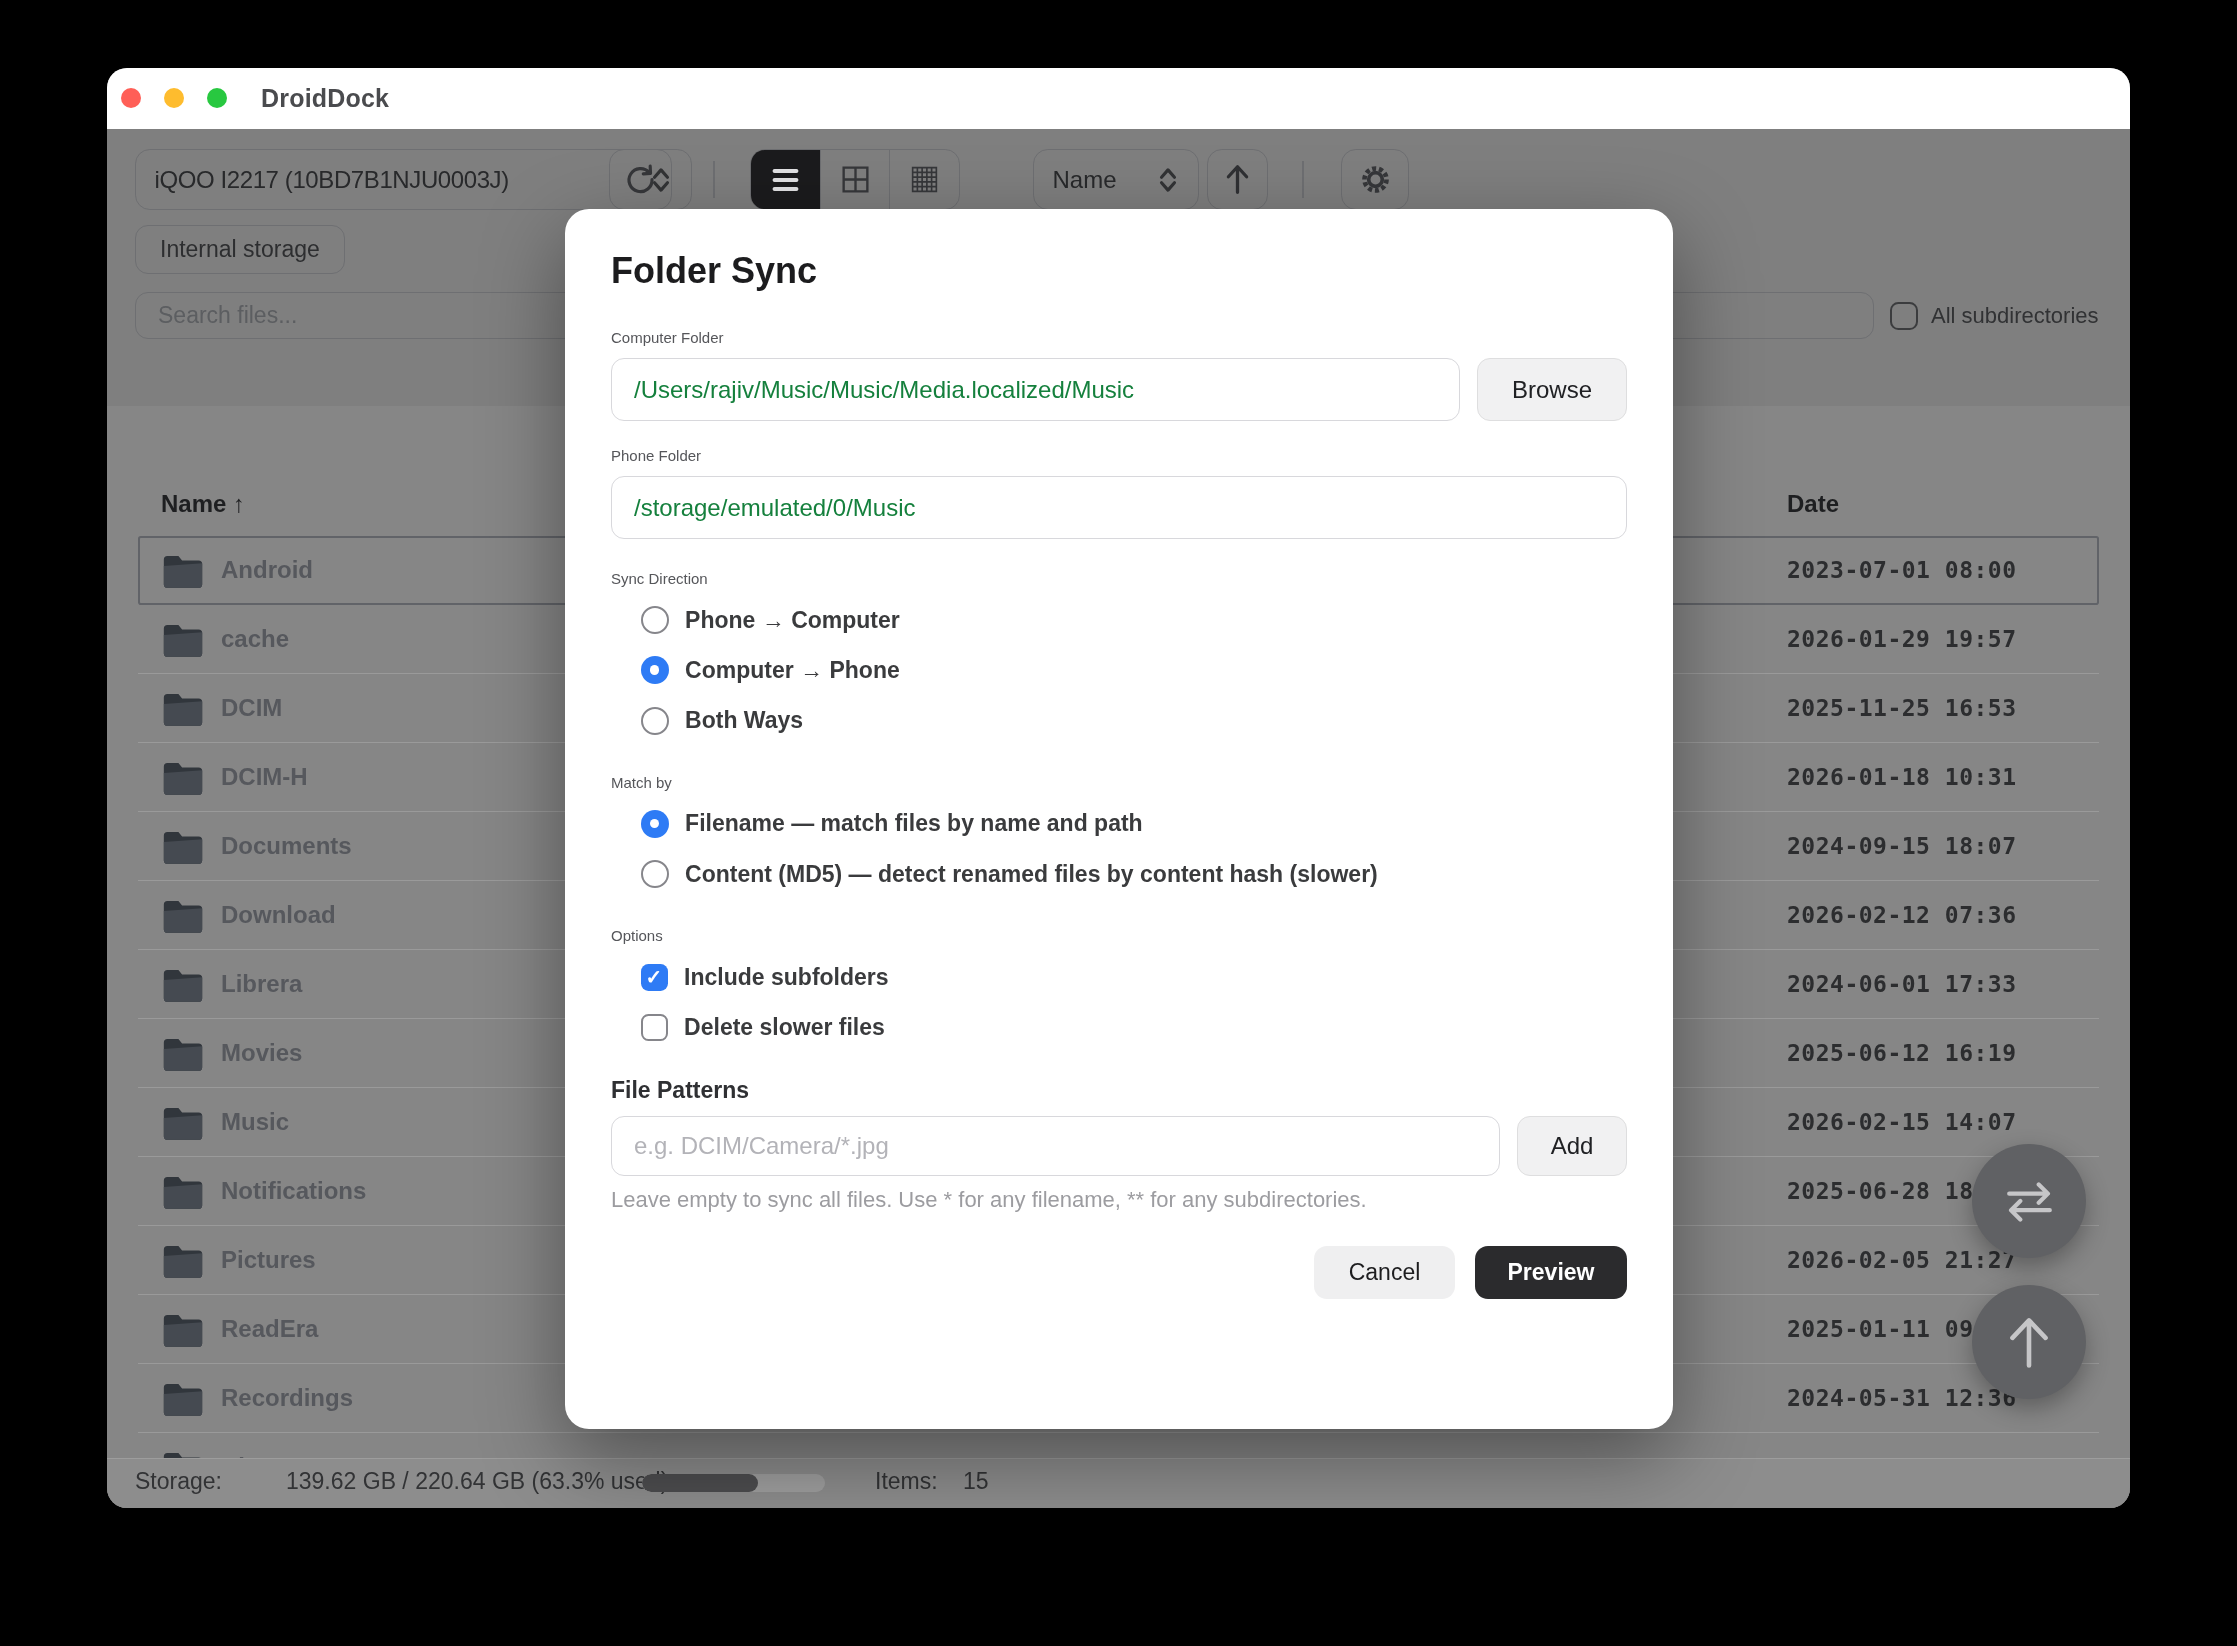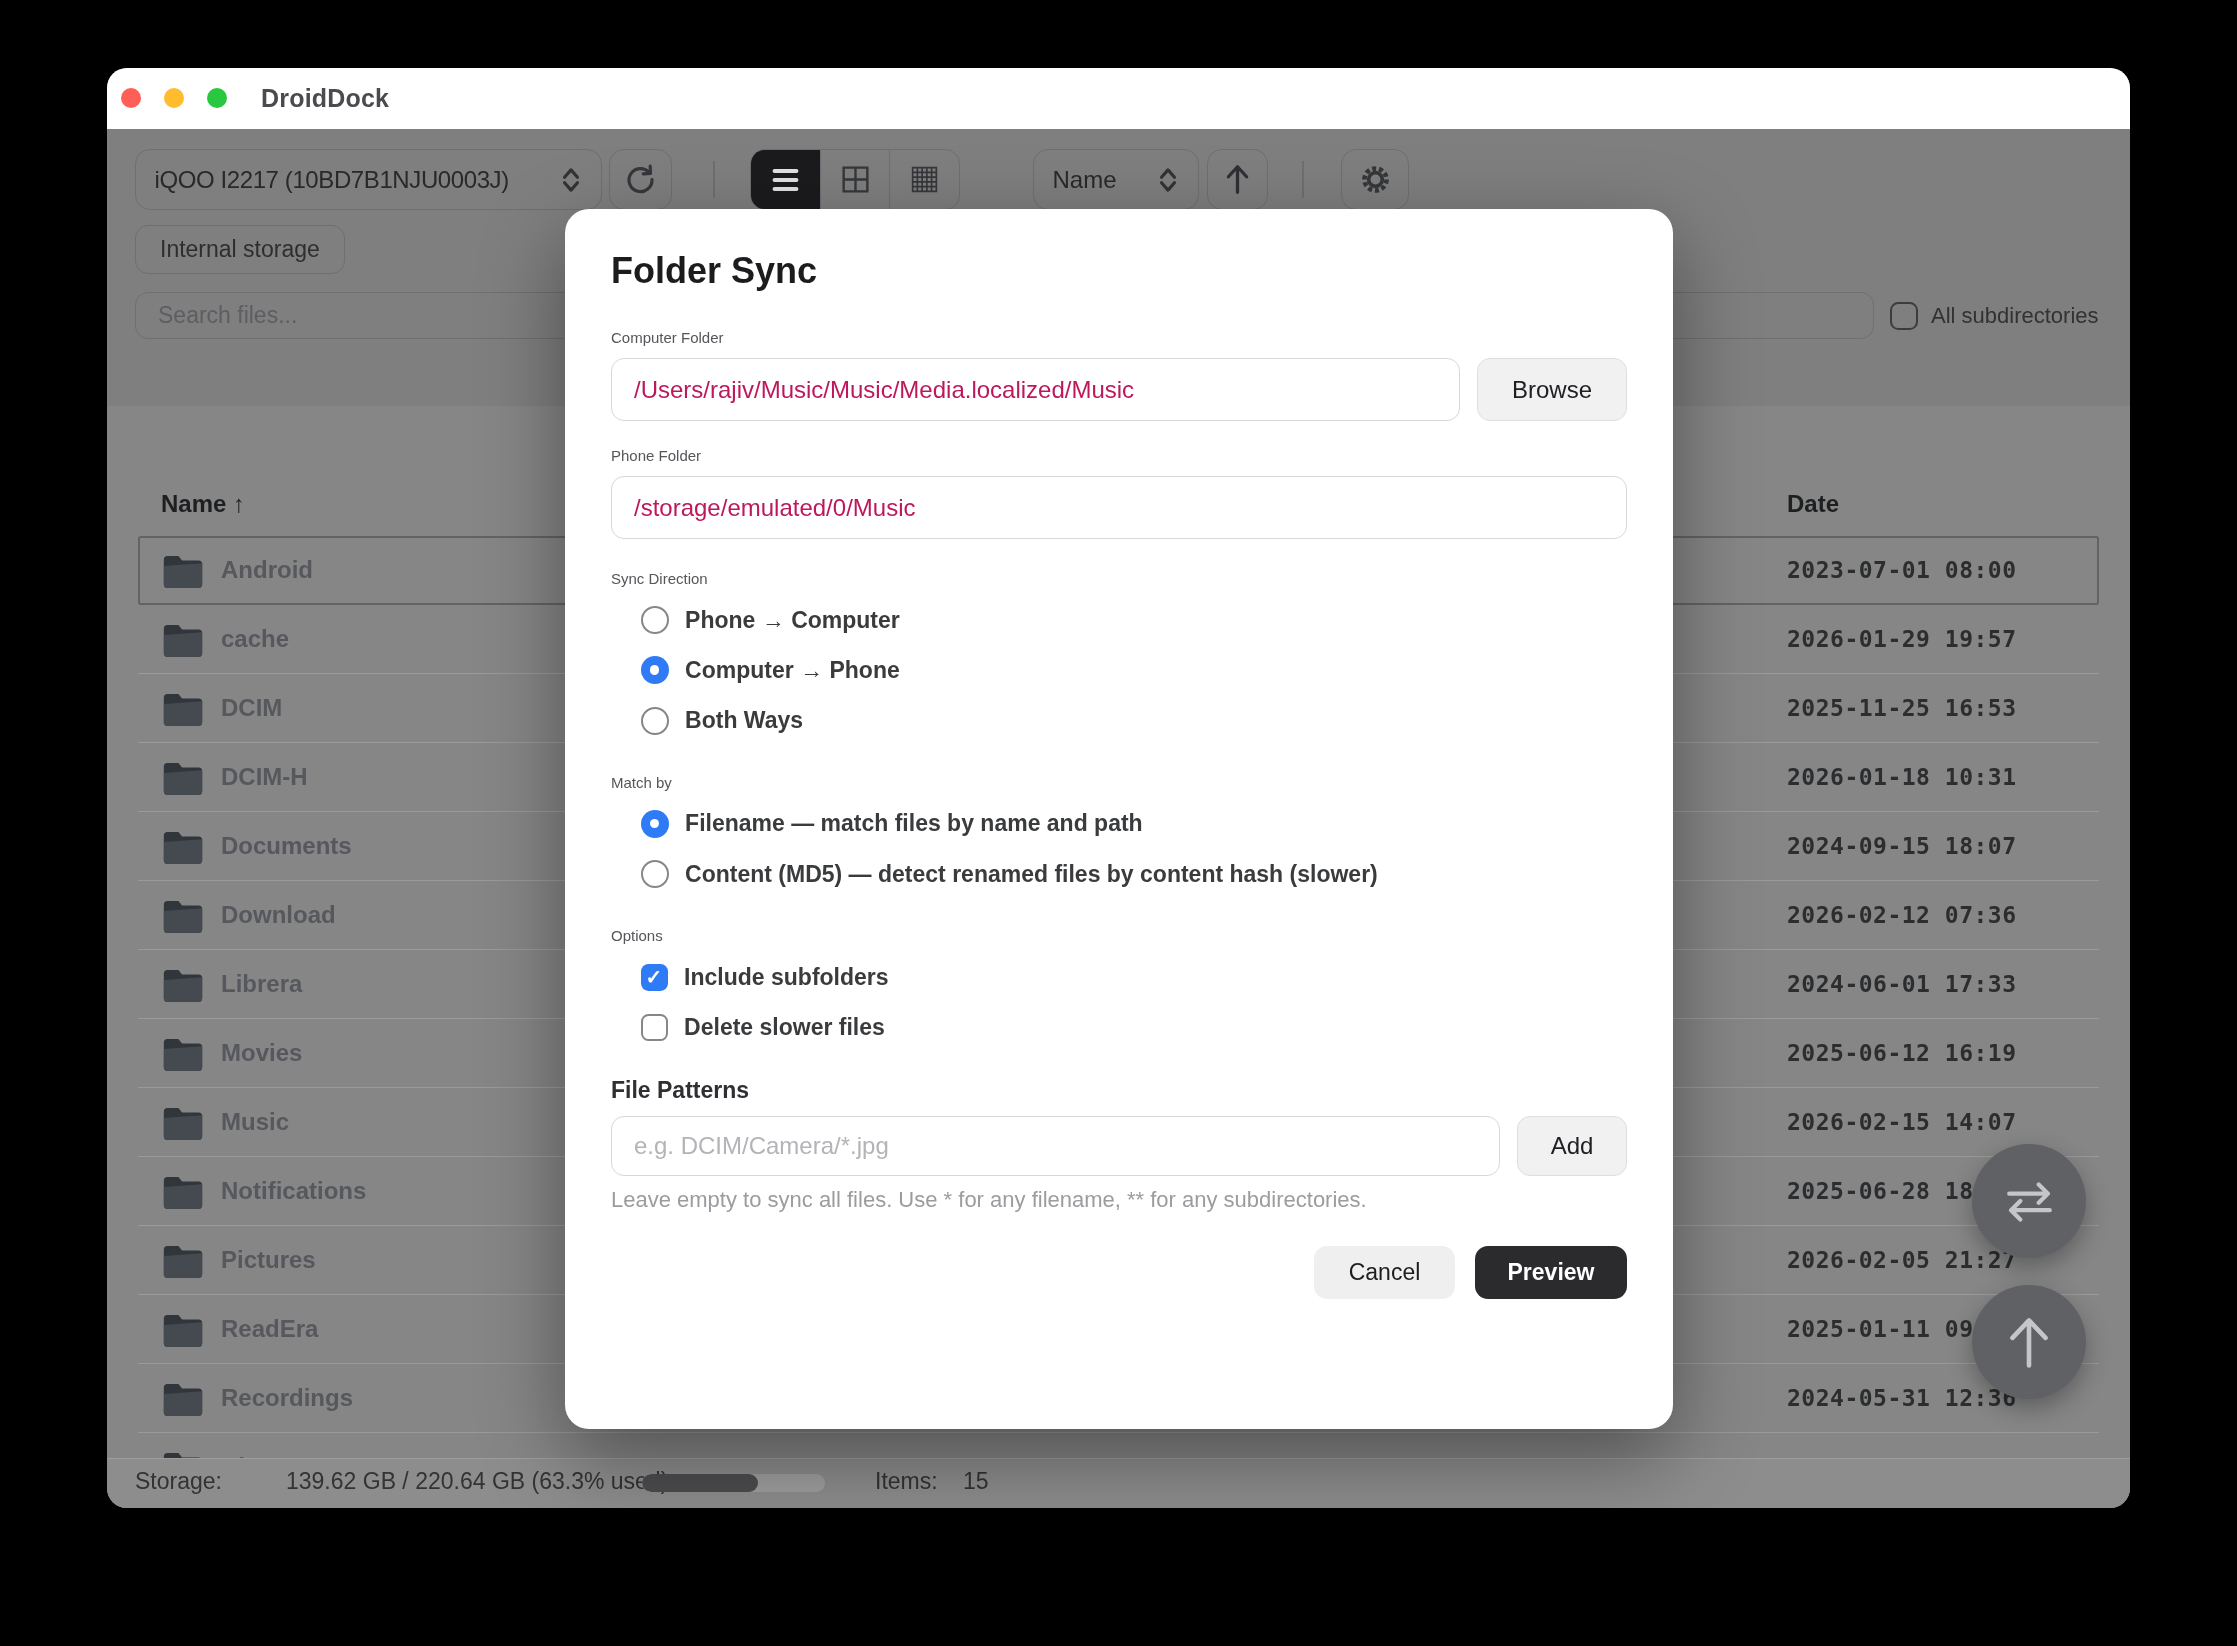--- a/index.html
+++ b/index.html
@@ -18,21 +18,21 @@
   .win-title { position:absolute; left:154px; top:0; height:61px; display:flex; align-items:center;
                font-size:25px; font-weight:700; color:#4a4b4e; letter-spacing:0.2px; }
 
   .content { position:absolute; top:61px; left:0; right:0; bottom:0; background:#7f7f7f; }
   .list-bg { position:absolute; top:277px; left:0; right:0; bottom:50px; background:#868686; }
 
   
   .toolbar { position:absolute; top:20px; left:28px; right:28px; height:61px; }
   .tb-item { position:absolute; top:0; height:61px; display:flex; align-items:center;
              border:1.8px solid #6e6f72; border-radius:14.8px; color:#28292b; }
-  .device-select { left:0; width:467px; padding:0 18.5px; justify-content:space-between;
+  .device-select { left:0; width:557px; padding:0 18.5px; justify-content:space-between;
                    font-size:24px; letter-spacing:-0.4px; }
   .refresh-btn { left:474px; width:63px; justify-content:center; }
   .tb-sep { position:absolute; top:12px; width:1.8px; height:37px; background:#6e6f72; }
   .sep1 { left:578px; } .sep2 { left:1167px; }
   .view-group { position:absolute; left:615px; top:0; width:210px; height:61px;
                 border:1.8px solid #6e6f72; border-radius:14.8px; display:flex; overflow:hidden; }
   .view-seg { flex:1 1 0; display:flex; align-items:center; justify-content:center; }
   .view-seg + .view-seg { border-left:1.8px solid #6e6f72; }
   .view-seg.active { background:#1b1b1d; }
   .sort-select { left:898px; width:166px; padding:0 18.5px; justify-content:space-between; font-size:24px; }
@@ -87,21 +87,21 @@
 
   
   .modal { position:absolute; left:458px; top:141px; width:1108px; height:1220px; background:#ffffff;
            border-radius:24px; z-index:50; box-shadow:0 28px 83px rgba(0,0,0,0.40);
            padding:41px 46px 10px 46px; overflow:hidden; }
   .m-title { font-size:36px; font-weight:700; color:#1c1c1e; margin-bottom:37px; }
   .m-label { font-size:15px; color:#55565a; margin-bottom:12px; }
   .m-label-strong { font-size:23px; font-weight:700; color:#2f3033; margin-bottom:12px; }
   .field-row { display:flex; gap:16.6px; }
   .m-input { height:63px; border:1.8px solid #d8d8dc; border-radius:13px; padding:0 22px;
-             font-size:24px; color:#be185d; outline:none; background:#fff; width:100%;
+             font-size:24px; color:#15803d; outline:none; background:#fff; width:100%;
              font-family:"Liberation Sans",sans-serif; }
   .m-input::placeholder { color:#b3b3b8; }
   .btn-gray { flex:none; border:1.8px solid #dededf; background:#f1f1f2; border-radius:13px;
               font-size:24px; color:#202124; display:flex; align-items:center; justify-content:center; }
   .browse-btn { width:150px; height:63px; }
   .add-btn { width:110px; height:60px; }
   .mb-28 { margin-bottom:26px; } .mb-34 { margin-bottom:31px; }
   .opt-row { display:flex; align-items:center; gap:16.6px; padding-left:29.5px; height:42px; margin-bottom:8.3px; }
   .radio { flex:none; width:28px; height:28px; border-radius:50%; border:2.8px solid #86868b; position:relative; }
   .radio.on { border:none; background:var(--accent); }

